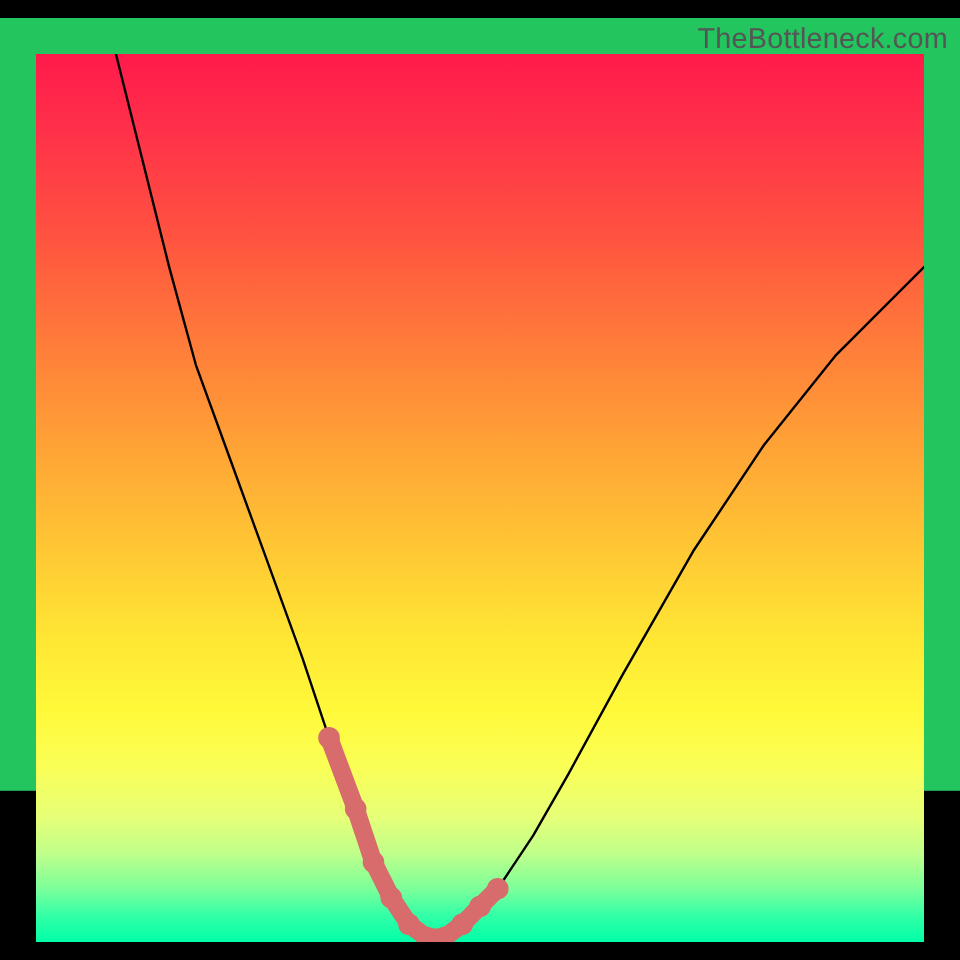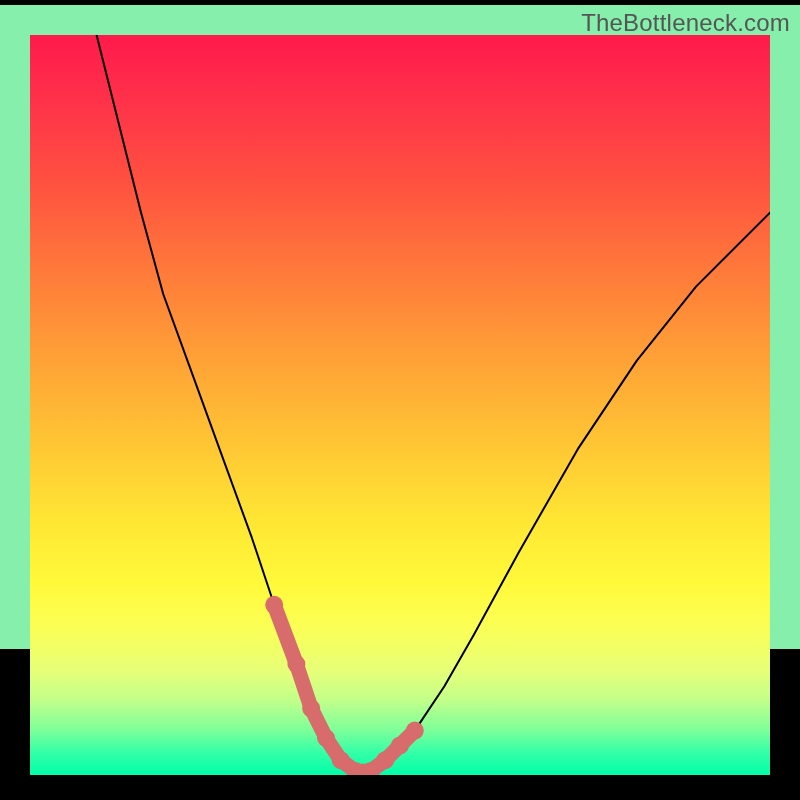--- a/index.html
+++ b/index.html
@@ -7,24 +7,24 @@
     padding: 0;
     width: 800px;
     height: 800px;
     overflow: hidden;
     background: #000;
     font-family: Arial, Helvetica, sans-serif;
   }
   .frame {
     position: absolute;
     left: 0;
-    top: 5px;
+    top: 15px;
     width: 800px;
     height: 644px;
-    background: #86efac;
+    background: #22c55e;
   }
   .plot {
     position: absolute;
     left: 30px;
     top: 30px;
     width: 740px;
     height: 740px;
     background: linear-gradient(to bottom,
       #ff1a4b 0%,
       #ff2f4a 8%,

